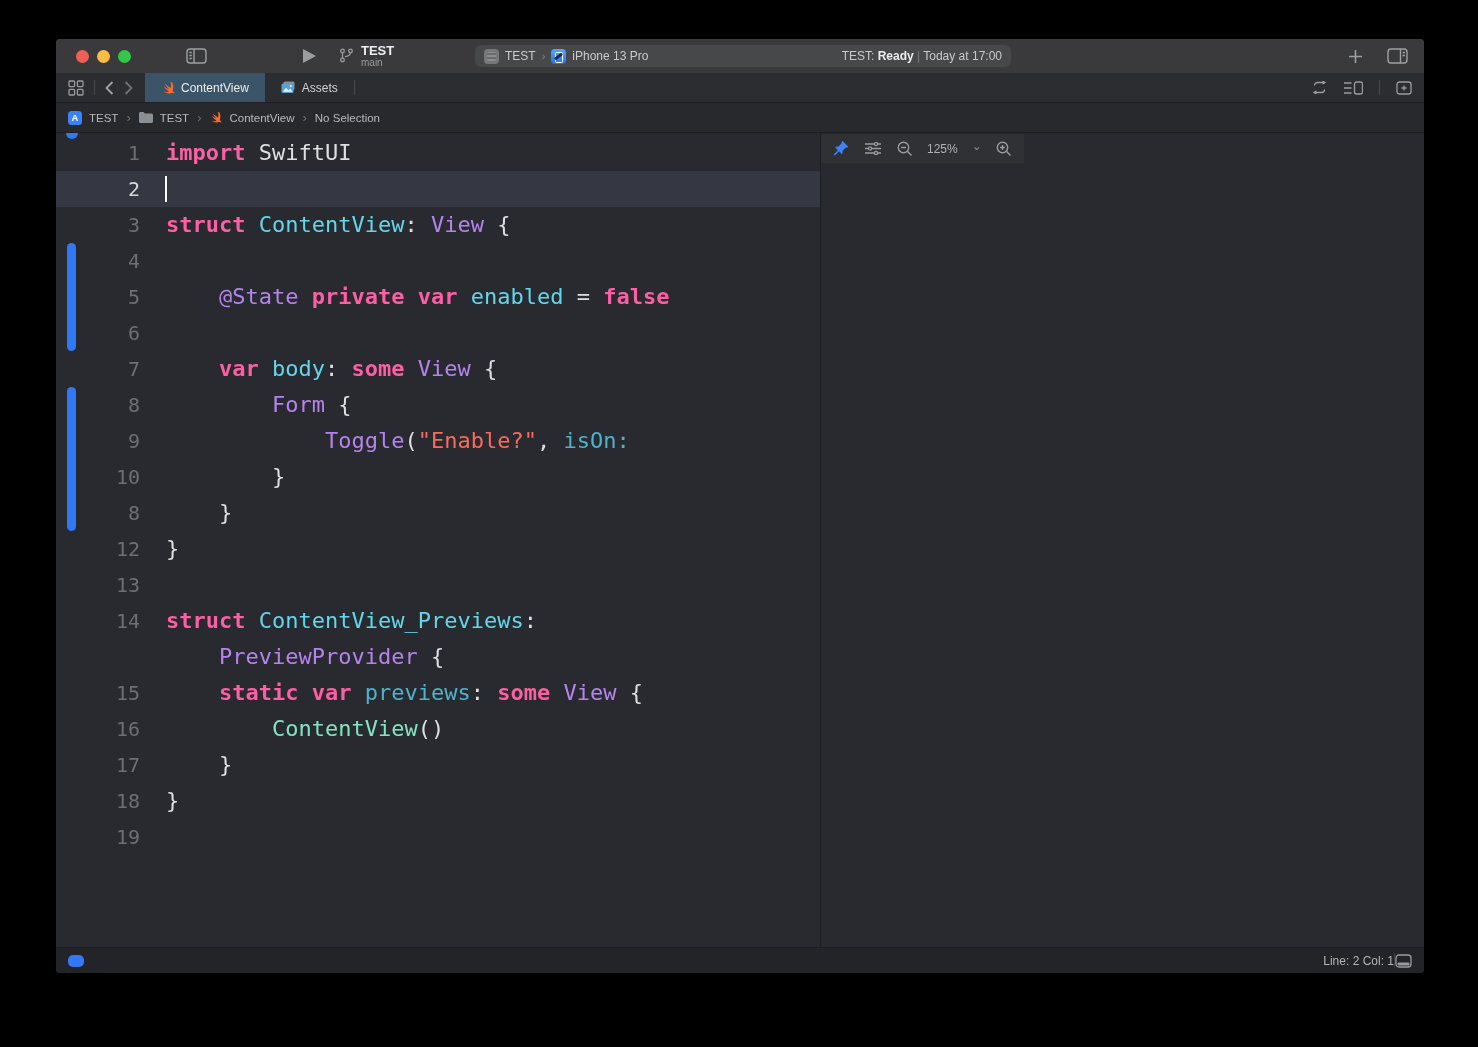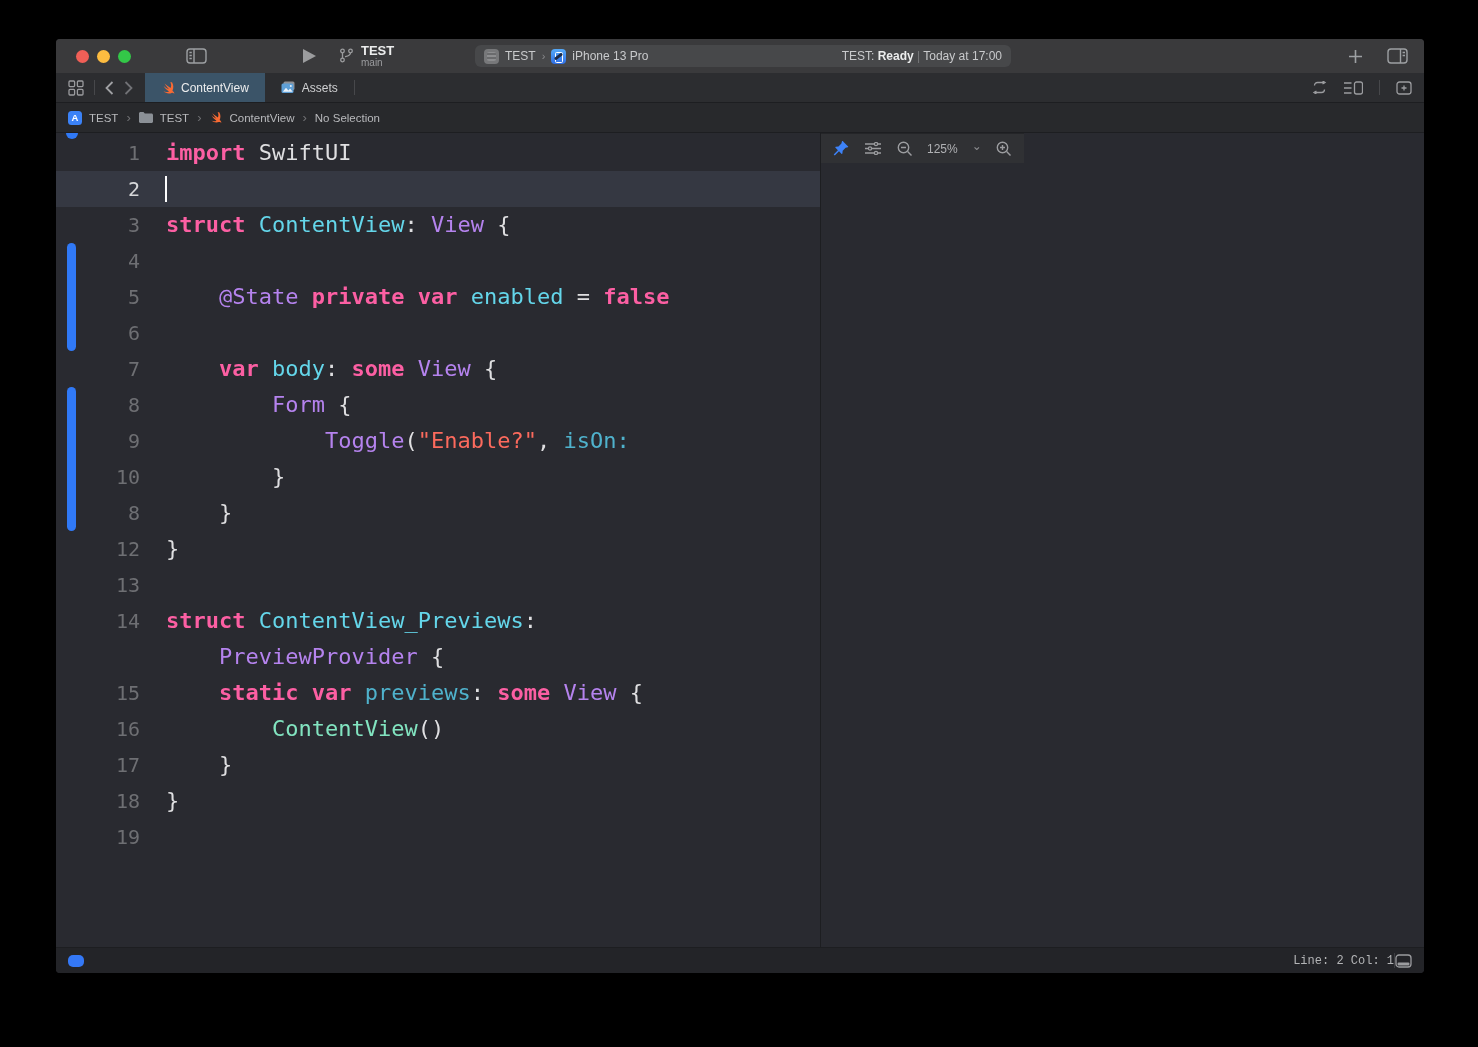--- a/index.html
+++ b/index.html
@@ -82,21 +82,21 @@
   .toggle{position:absolute;right:12px;top:9.5px;width:66px;height:35px;border-radius:17.5px;background:#e9e9eb;}
   .knob{position:absolute;top:2px;width:31px;height:31px;border-radius:50%;background:#fff;
     box-shadow:0 3px 8px rgba(0,0,0,.22),0 0 1px rgba(0,0,0,.12);}
   .knob.off{left:2px;}
   .ptoolbar{height:30px;background:#303134;border-top:1px solid #242528;display:flex;align-items:center;padding:0 12px;gap:16px;box-sizing:border-box;}
   .ptoolbar .zoomgrp{margin-left:auto;display:flex;align-items:center;gap:14px;color:#b0b1b4;font-size:12px;}
   
   .statusbar{height:26px;background:#232428;border-top:1px solid #1d1e21;display:flex;align-items:center;
     padding:0 12px;box-sizing:border-box;font-size:12px;color:#b3b4b6;}
   .bp-pill{width:16px;height:12px;border-radius:5px;background:#3478f6;}
-  .statusbar .right{margin-left:auto;display:flex;align-items:center;gap:0;font-family:Liberation Mono, monospace;}
+  .statusbar .right{margin-left:auto;display:flex;align-items:center;gap:0;}
   svg{display:block;}
 </style>
 </head>
 <body>
 
 <div class="window">
 
   <div class="titlebar">
     <div class="traffic">
       <div class="tl red"></div>

